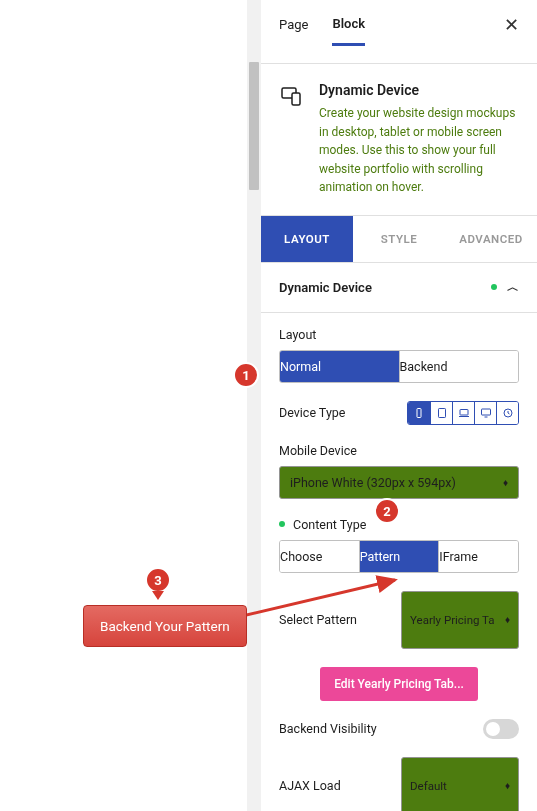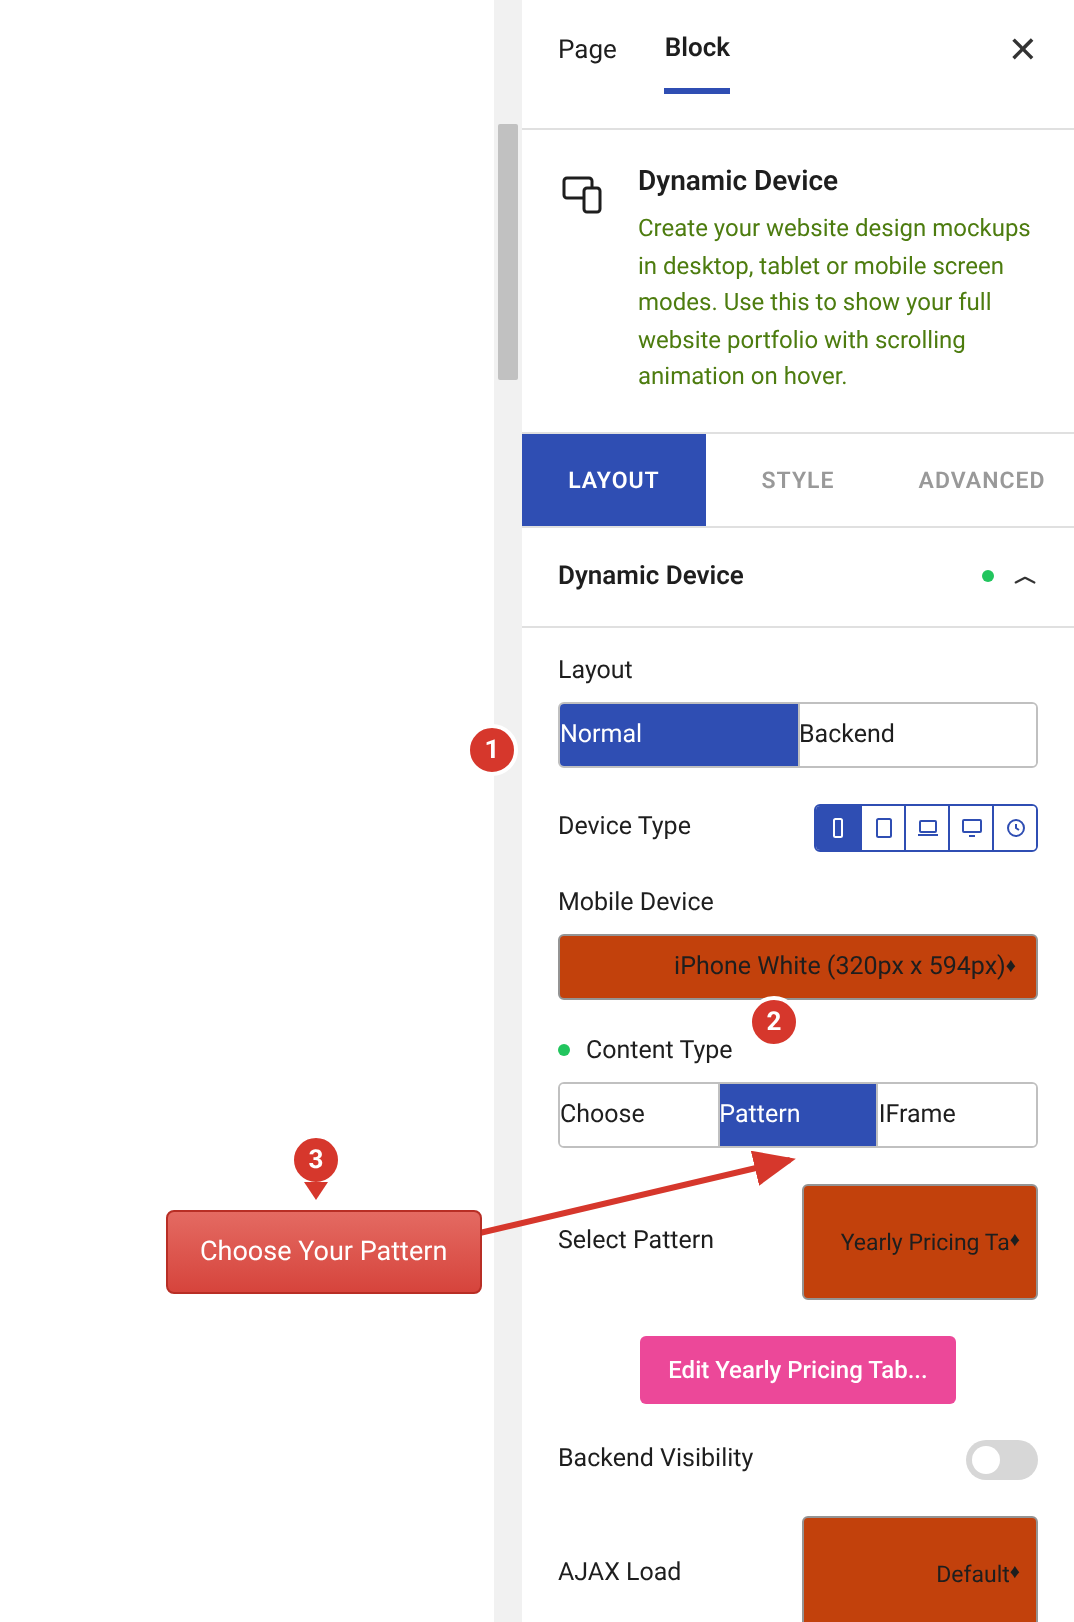--- a/index.html
+++ b/index.html
@@ -40,21 +40,21 @@
 
 .inline-row { display: flex; align-items: center; justify-content: space-between; }
 .inline-label { font-size: 12.5px; color: #1e1e1e; }
 
 .device-icons { display: flex; border: 1px solid #2f4eb3; border-radius: 3px; overflow: hidden; }
 .device-icon { width: 22px; height: 22px; display: flex; align-items: center; justify-content: center; font-size: 11px; color: #2f4eb3; cursor: pointer; background:#fff; }
 .device-icon + .device-icon { border-left: 1px solid #2f4eb3; }
 .device-icon.active { background: #2f4eb3; color: #fff; }
 .device-icon svg { width: 12px; height: 12px; }
 
-.select { width: 100%; border: 1px solid #949494; border-radius: 3px; padding: 8px 10px; font-size: 12.5px; color: #1e1e1e; background: #c2410c; display: flex; align-items: center; justify-content: flex-end; cursor: pointer; }
+.select { width: 100%; border: 1px solid #949494; border-radius: 3px; padding: 8px 10px; font-size: 12.5px; color: #1e1e1e; background: #4d7c0f; display: flex; align-items: center; justify-content: space-between; cursor: pointer; }
 .select .arr { font-size: 10px; }
 
 .select.small { width: 118px; padding: 21px 8px; font-size: 11.5px; white-space: nowrap; overflow: hidden; margin-left: 20px; }
 
 .primary-btn { display: inline-block; background: #ec4899; color: #fff; border-radius: 3px; padding: 10px 14px; font-size: 12px; font-weight: 500; cursor: pointer; white-space: nowrap; }
 .center { text-align: center; }
 
 .toggle { width: 36px; height: 20px; border-radius: 10px; background: #d7d7d7; position: relative; cursor: pointer; flex-shrink:0; }
 .toggle::after { content: ""; position: absolute; width: 14px; height: 14px; border-radius: 50%; background: #fff; top: 3px; left: 3px; }
 
@@ -209,21 +209,21 @@
   </div>
 
 </div>
 
 <div class="annot-badge" style="left:233px; top:362px;">1</div>
 <div class="annot-badge" style="left:374px; top:498px;">2</div>
 <div class="annot-pin" style="left:145px; top:567px;">
   <div class="pin-body">3</div>
   <div class="pin-tip"></div>
 </div>
-<div class="callout" style="left:83px; top:605px;">Choose Your Pattern</div>
+<div class="callout" style="left:83px; top:605px;">Backend Your Pattern</div>
 
 <svg class="arrow-svg" style="left:220px; top:570px;" width="185" height="60">
   <defs>
       <marker id="ah" markerWidth="8" markerHeight="8" refX="6" refY="3" orient="auto">
         <path d="M0,0 L7,3 L0,6 Z" fill="#d6372c"></path>
       </marker>
     </defs>
   <line x1="5" y1="50" x2="175" y2="10" stroke="#d6372c" stroke-width="3" marker-end="url(#ah)"></line>
 </svg>
 

